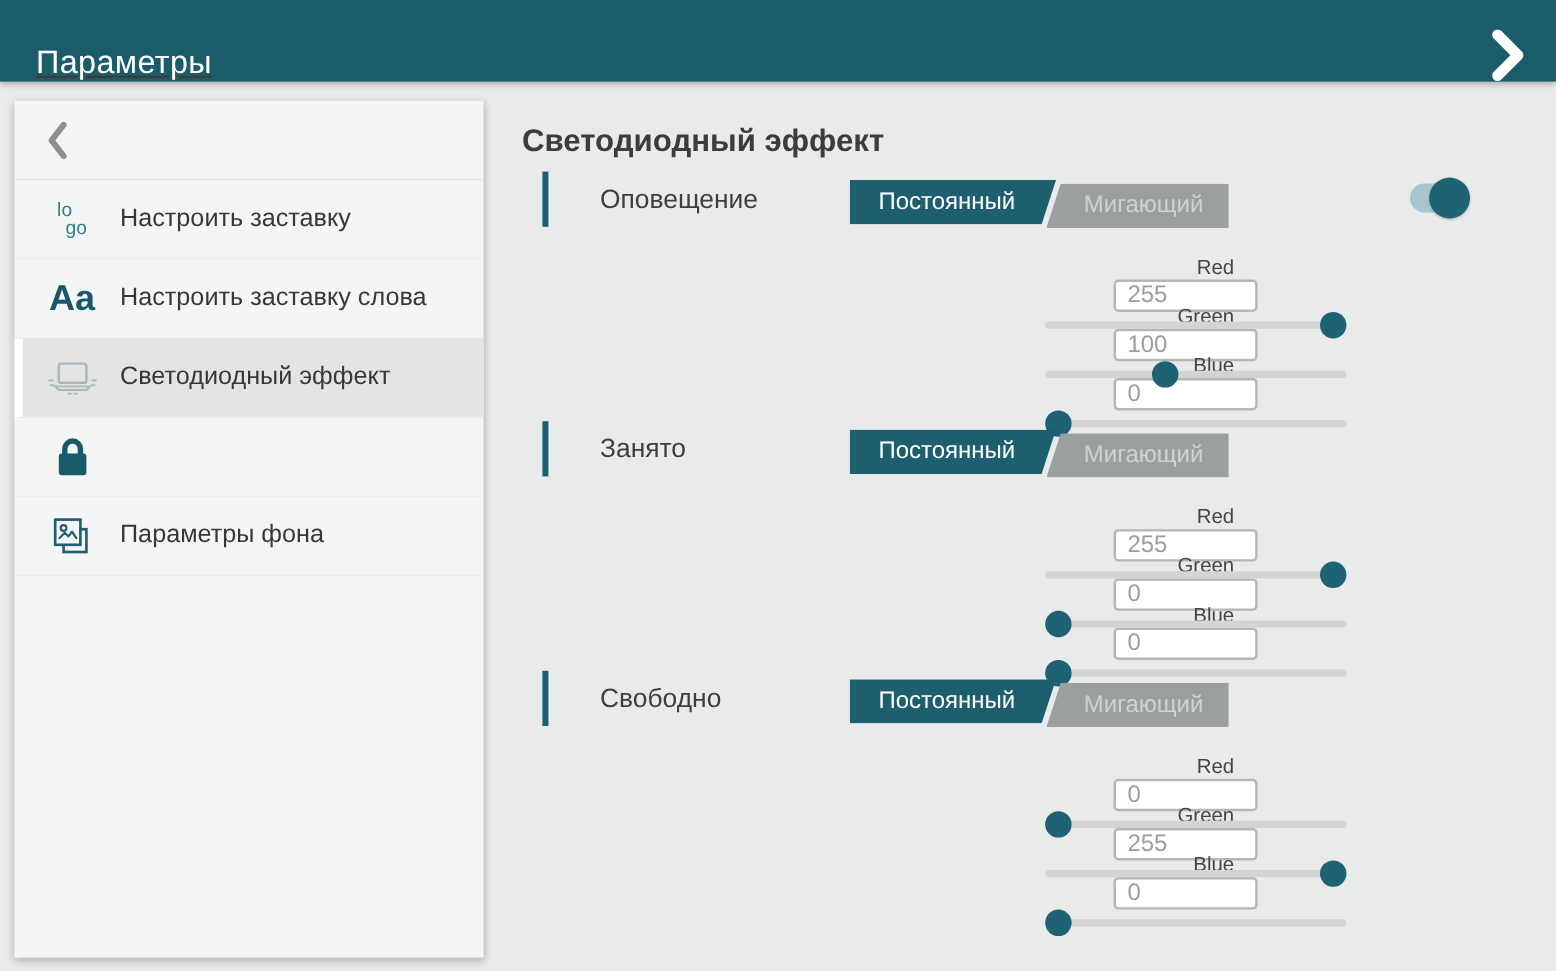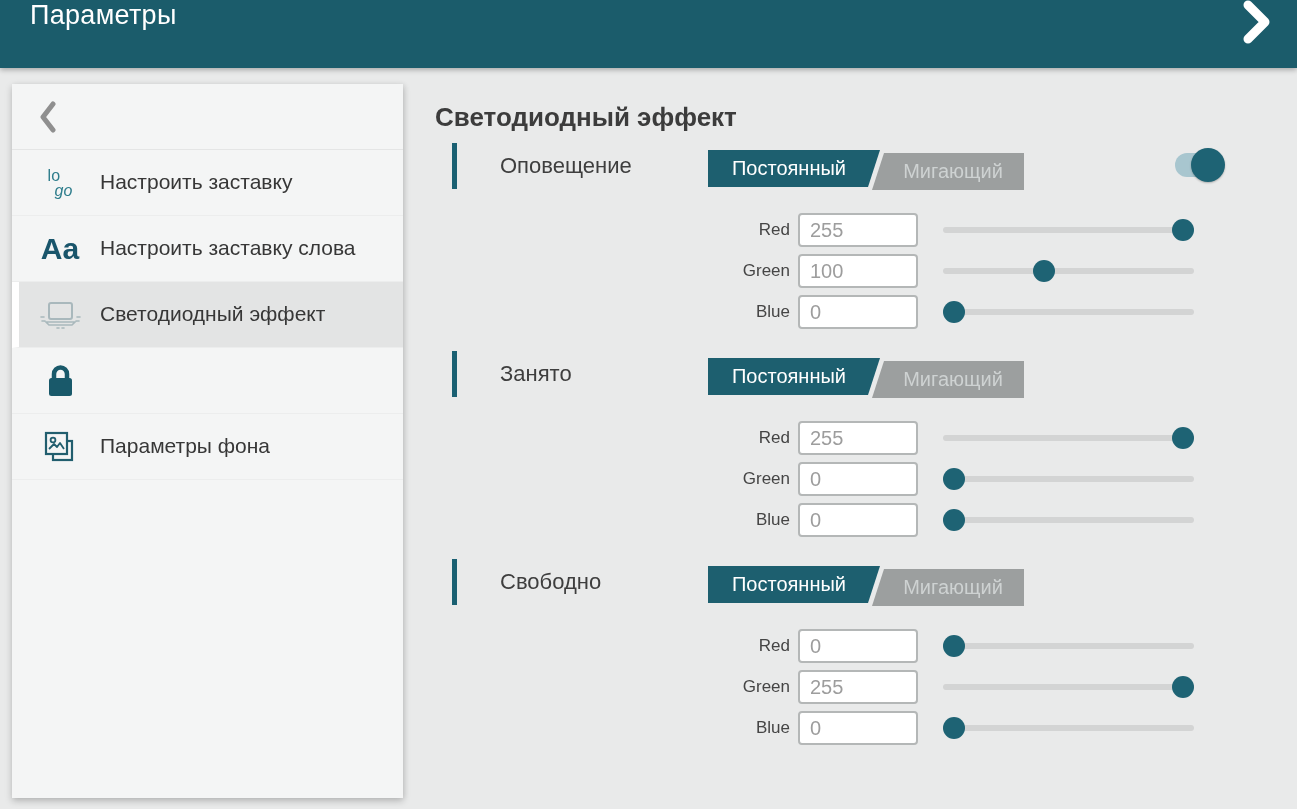--- a/index.html
+++ b/index.html
@@ -5,22 +5,22 @@
   * { margin:0; padding:0; box-sizing:border-box; }
   html,body { width:1297px; height:809px; overflow:hidden; }
   body {
     font-family:"Liberation Sans","DejaVu Sans",sans-serif;
     background:#e9eaea; position:relative; color:#3c3c3c;
   }
 
   
   .app-header {
     position:absolute; top:0; left:0; right:0; height:68px;
-    background:#1b5c6b; display:flex; align-items:flex-start;
-    padding:0 26px 0 30px; box-shadow:0 2px 5px rgba(0,0,0,.28); z-index:10;
+    background:#1b5c6b; display:flex; align-items:flex-end;
+    padding:0 26px 0 30px; box-shadow:0 2px 5px rgba(0,0,0,.28); z-index:10;text-decoration:underline;
   }
   .app-header .title { color:#fff; font-size:27px; letter-spacing:.3px; }
   .fwd-btn { margin-left:auto; display:flex; align-items:center; cursor:pointer; }
 
   
   .sidebar {
     position:absolute; left:12px; top:84px; width:391px; height:714px;
     background:#f4f5f5; box-shadow:0 3px 7px rgba(0,0,0,.22), 2px 0 5px rgba(0,0,0,.05);
     z-index:5;
   }
@@ -34,21 +34,21 @@
   }
   .side-item .icon-box {
     width:44px; margin-left:26px; flex-shrink:0;
     display:flex; align-items:center; justify-content:center;
   }
   .side-item .item-label { margin-left:18px; font-size:21px; color:#373737; line-height:1.25; max-width:285px; }
   .side-item.selected { background:#e3e4e4; border-left:7px solid #ffffff; }
   .side-item.selected .icon-box { margin-left:19px; }
 
   .logo-glyph { color:#2e7d8c; font-size:16px; line-height:15px; text-align:left; }
-  .logo-glyph .l2 { margin-left:7px;font-style:italic; }
+  .logo-glyph .l2 { margin-left:7px; }
   .aa-glyph { color:#19556b; font-size:30px; font-weight:bold; }
 
   
   .main { position:absolute; left:403px; top:68px; right:0; bottom:0; padding:34px 30px 0 32px; }
   .page-title { font-size:26px; color:#3c3c3c; margin-bottom:10px; }
 
   .section { margin-bottom:22px; }
   .section-header { position:relative; height:46px; margin-bottom:24px; display:flex; align-items:center;gap:28px; }
   .accent-bar { width:5px; height:46px; background:#1a6072; margin-left:17px; flex-shrink:0; }
   .section-name { margin-left:15px; font-size:22px; color:#3e3e3e; }
@@ -66,21 +66,21 @@
     transform:translateY(3px); padding-left:10px;
   }
 
   .toggle { position:absolute; left:740px; top:10px; width:46px; height:24px;
     border-radius:12px; background:#a8c6cf; cursor:pointer; }
   .toggle .knob {
     position:absolute; width:34px; height:34px; border-radius:50%;
     background:#1e6374; top:-5px; right:-4px; box-shadow:0 1px 2px rgba(0,0,0,.25);
   }
 
-  .channel-row { display:flex; align-items:center; margin-left:265px; height:34px; margin-bottom:7px; }
+  .channel-row { display:flex; align-items:center; margin-left:265px; height:34px; margin-bottom:7px;flex-direction:column; }
   .ch-label { width:90px; text-align:right; font-size:17px; color:#454545; flex-shrink:0; }
   .ch-input {
     margin-left:8px; width:120px; height:34px; border:2px solid #b4b7b7; border-radius:4px;
     background:#ffffff; font-family:inherit; font-size:20px; color:#9d9d9d; padding:0 10px;
   }
   .slider { position:relative; margin-left:25px; width:251px; height:22px; cursor:pointer; }
   .slider .track { position:absolute; left:0; right:0; top:8px; height:6px; background:#d3d4d4; border-radius:3px; }
   .slider .thumb { position:absolute; top:0; width:22px; height:22px; border-radius:50%; background:#1e6374; }
 </style>
 </head>

